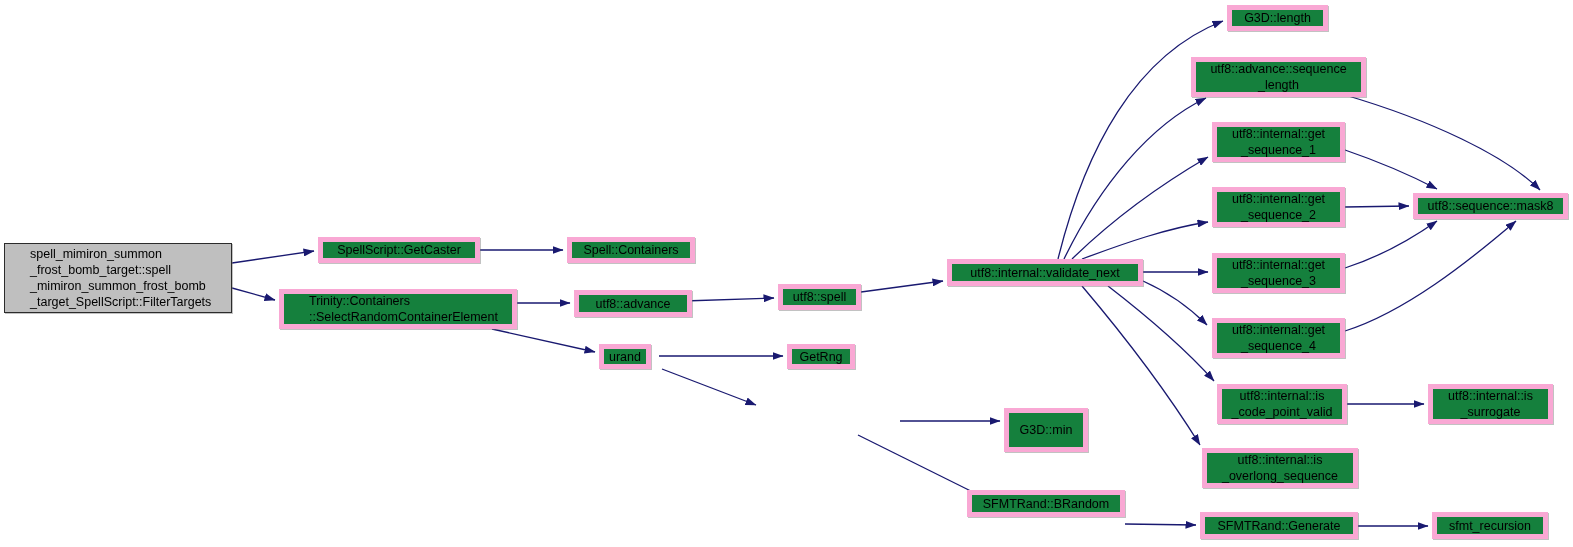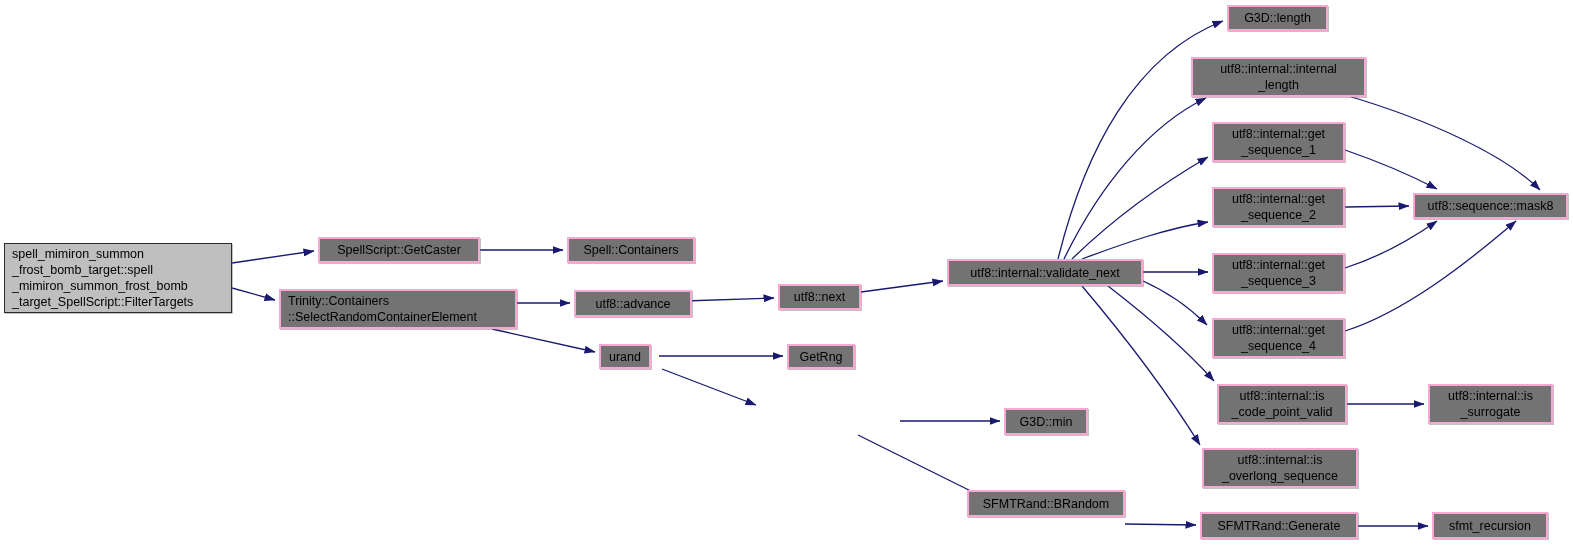--- a/index.html
+++ b/index.html
@@ -7,34 +7,34 @@
     position:relative;
     width:1573px;height:547px;
     background:#ffffff;
     font-family:"Liberation Sans","DejaVu Sans",sans-serif;
     overflow:hidden;
   }
   #edges-layer{position:absolute;left:0;top:0;width:1573px;height:547px;}
   .node{
     position:absolute;
     box-sizing:border-box;
-    background:#737373;
-    border:2px solid #f9a8d4;
+    background:#15803d;
+    border:5px solid #f9a8d4;
     color:#000000;
     font-size:12.5px;
     line-height:1.28;
     display:flex;
     align-items:center;
     justify-content:center;
     text-align:center;
     white-space:pre-line;
     padding:1px 4px;
     box-shadow:1px 1px 0 rgba(120,120,120,.45);
   }
-  .node.left{justify-content:flex-start;text-align:left;padding-left:7px;}
+  .node.left{justify-content:flex-start;text-align:left;padding-left:25px;}
   .node.highlight{background:#bfbfbf;border:1px solid #2b2b2b;}
   .edge{fill:none;stroke:#191970;stroke-width:1.3px;}
 </style>
 </head>
 <body>
 
 <div id="canvas">
 
   <svg id="edges-layer" width="1573" height="547" viewBox="0 0 1573 547" xmlns="http://www.w3.org/2000/svg">
     <defs>
@@ -78,40 +78,40 @@
 
   <div class="node" style="left:318px;top:237px;width:162px;height:26px">SpellScript::GetCaster</div>
 
   <div class="node" style="left:567px;top:237px;width:128px;height:26px">Spell::Containers</div>
 
   <div class="node left" style="left:279px;top:289px;width:238px;height:40px">Trinity::Containers
 ::SelectRandomContainerElement</div>
 
   <div class="node" style="left:574px;top:290px;width:118px;height:27px">utf8::advance</div>
 
-  <div class="node" style="left:778px;top:284px;width:83px;height:26px">utf8::next</div>
+  <div class="node" style="left:778px;top:284px;width:83px;height:26px">utf8::spell</div>
 
   <div class="node" style="left:599px;top:344px;width:52px;height:25px">urand</div>
 
   <div class="node" style="left:787px;top:344px;width:68px;height:25px">GetRng</div>
 
 
-  <div class="node" style="left:1004px;top:408px;width:84px;height:27px">G3D::min</div>
+  <div class="node" style="left:1004px;top:408px;width:84px;height:44px">G3D::min</div>
 
   <div class="node" style="left:967px;top:490px;width:158px;height:27px">SFMTRand::BRandom</div>
 
   <div class="node" style="left:1200px;top:512px;width:158px;height:27px">SFMTRand::Generate</div>
 
   <div class="node" style="left:1432px;top:512px;width:116px;height:27px">sfmt_recursion</div>
 
   <div class="node" style="left:947px;top:259px;width:196px;height:27px">utf8::internal::validate_next</div>
 
   <div class="node" style="left:1227px;top:5px;width:101px;height:26px">G3D::length</div>
 
-  <div class="node" style="left:1191px;top:57px;width:175px;height:40px">utf8::internal::internal
+  <div class="node" style="left:1191px;top:57px;width:175px;height:40px">utf8::advance::sequence
 _length</div>
 
   <div class="node" style="left:1212px;top:122px;width:133px;height:40px">utf8::internal::get
 _sequence_1</div>
 
   <div class="node" style="left:1212px;top:187px;width:133px;height:40px">utf8::internal::get
 _sequence_2</div>
 
   <div class="node" style="left:1413px;top:193px;width:155px;height:26px">utf8::sequence::mask8</div>
 

